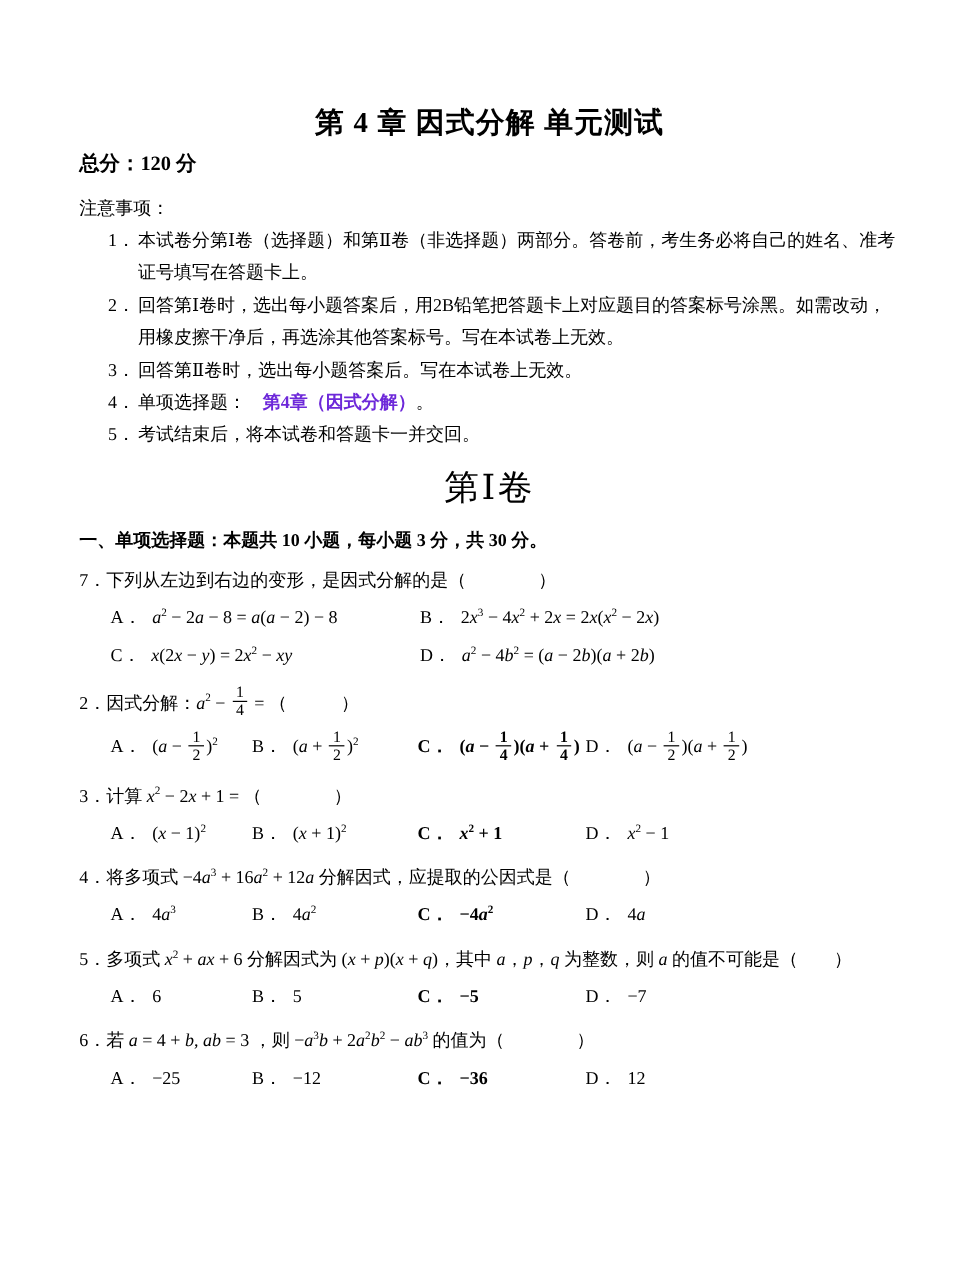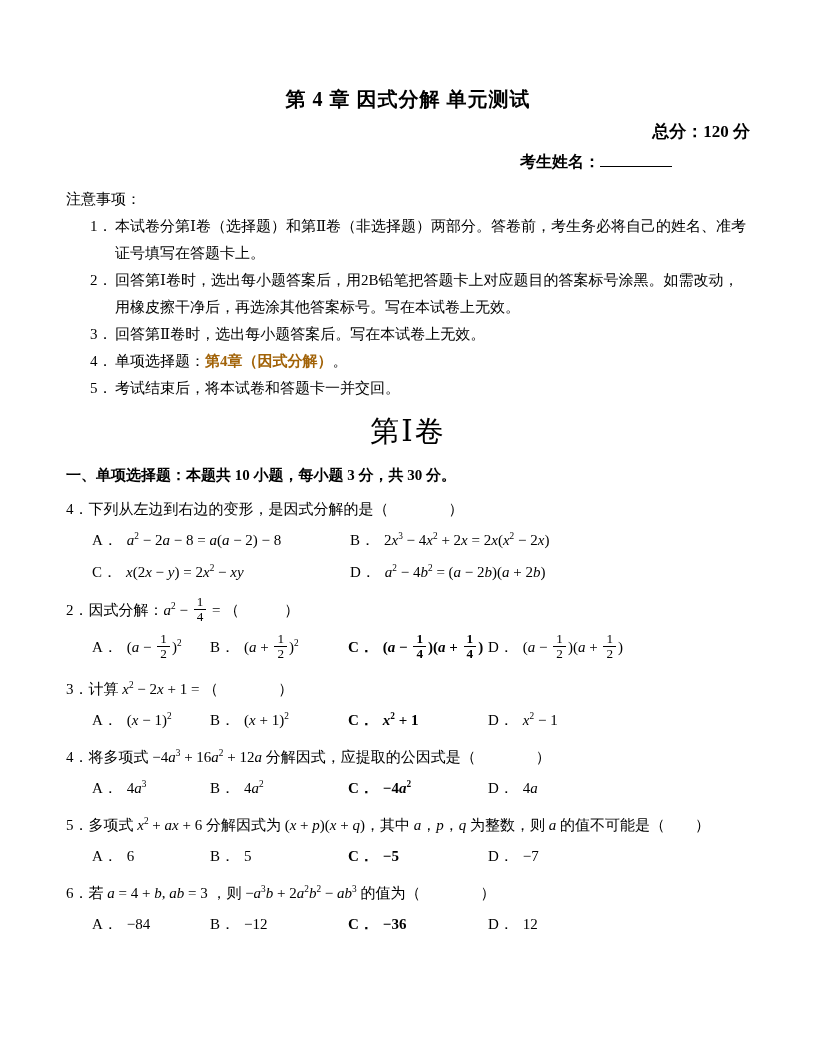--- a/index.html
+++ b/index.html
@@ -6,22 +6,22 @@
   .page{
     position:relative;
     width:816px;height:1056px;
     box-sizing:border-box;
     padding:86px 66px 0 66px;
     background:#fff;
     font-family:"Liberation Serif","DejaVu Serif",serif;
     font-size:15px;color:#000;
     overflow:hidden;
   }
-  h1.title{margin:0;text-align:center;font-size:20px;font-weight:bold;letter-spacing:1px;}
-  .subtitle{margin-top:7px;text-align:right;font-size:17px;font-weight:bold;}
+  h1.title{margin:0;text-align:center;font-size:24px;font-weight:bold;letter-spacing:1px;}
+  .subtitle{margin-top:7px;text-align:left;font-size:17px;font-weight:bold;}
   .name-row{margin-top:9px;text-align:right;padding-right:78px;font-size:16px;font-weight:bold;}
   .uline{display:inline-block;width:72px;border-bottom:1.5px solid #000;height:14px;vertical-align:baseline;}
   .notices{margin-top:13px;line-height:27px;}
   .nheading{margin:0;}
   .nitem{margin-left:49px;text-indent:-25px;}
   .nnum{display:inline-block;width:25px;text-indent:0;}
   .red{font-weight:bold;}
   h2.part{margin:10px 0 14px 0;text-align:center;font-size:29px;font-weight:normal;letter-spacing:2px;}
   .section-title{font-weight:bold;margin:0 0 12px 0;}
   .stem{line-height:24px;margin-bottom:7px;}
@@ -37,39 +37,36 @@
   .frac .fd{display:block;line-height:1.12;padding:0 3px;}
 </style>
 </head>
 <body>
 
 <div class="page">
 
   <h1 class="title">第 4 章 因式分解 单元测试</h1>
   <div class="subtitle">总分：120 分</div>
 
-  <div class="name-row">
-    <span>考生姓名：</span><span class="uline"></span>
-  </div>
 
   <div class="notices">
     <div class="nheading">注意事项：</div>
     <div class="nitem"><span class="nnum">1．</span><span>本试卷分第Ⅰ卷（选择题）和第Ⅱ卷（非选择题）两部分。答卷前，考生务必将自己的姓名、准考证号填写在答题卡上。</span></div>
     <div class="nitem"><span class="nnum">2．</span><span>回答第Ⅰ卷时，选出每小题答案后，用2B铅笔把答题卡上对应题目的答案标号涂黑。如需改动，用橡皮擦干净后，再选涂其他答案标号。写在本试卷上无效。</span></div>
     <div class="nitem"><span class="nnum">3．</span><span>回答第Ⅱ卷时，选出每小题答案后。写在本试卷上无效。</span></div>
-    <div class="nitem"><span class="nnum">4．</span><span>单项选择题：</span><span class="red" style="color: #a16207;">第4章（因式分解）</span><span>。</span></div>
+    <div class="nitem"><span class="nnum">4．</span><span>单项选择题：</span><span class="red" style="color: #6d28d9; margin-left: 14px;">第4章（因式分解）</span><span>。</span></div>
     <div class="nitem"><span class="nnum">5．</span><span>考试结束后，将本试卷和答题卡一并交回。</span></div>
   </div>
 
   <h2 class="part">第Ⅰ卷</h2>
 
   <div class="section-title">一、单项选择题：本题共 10 小题，每小题 3 分，共 30 分。</div>
 
   <div class="question">
-    <div class="stem">4．下列从左边到右边的变形，是因式分解的是（　　　　）</div>
+    <div class="stem">7．下列从左边到右边的变形，是因式分解的是（　　　　）</div>
     <div class="opts row2">
       <span class="q1a"><span class="olabel">A．</span><span class="omath"><i>a</i><sup>2</sup> − 2<i>a</i> − 8 = <i>a</i>(<i>a</i> − 2) − 8</span></span>
       <span class="q1b"><span class="olabel">B．</span><span class="omath">2<i>x</i><sup>3</sup> − 4<i>x</i><sup>2</sup> + 2<i>x</i> = 2<i>x</i>(<i>x</i><sup>2</sup> − 2<i>x</i>)</span></span>
     </div>
     <div class="opts">
       <span class="q1a"><span class="olabel">C．</span><span class="omath"><i>x</i>(2<i>x</i> − <i>y</i>) = 2<i>x</i><sup>2</sup> − <i>x</i><i>y</i></span></span>
       <span class="q1b"><span class="olabel">D．</span><span class="omath"><i>a</i><sup>2</sup> − 4<i>b</i><sup>2</sup> = (<i>a</i> − 2<i>b</i>)(<i>a</i> + 2<i>b</i>)</span></span>
     </div>
   </div>
 
@@ -109,20 +106,20 @@
       <span class="o1"><span class="olabel">A．</span><span class="omath">6</span></span>
       <span class="o2"><span class="olabel">B．</span><span class="omath">5</span></span>
       <span class="o3"><span class="olabel">C．</span><span class="omath">−5</span></span>
       <span class="o4"><span class="olabel">D．</span><span class="omath">−7</span></span>
     </div>
   </div>
 
   <div class="question">
     <div class="stem">6．若 <i>a</i> = 4 + <i>b</i>, <i>a</i><i>b</i> = 3 ，则 −<i>a</i><sup>3</sup><i>b</i> + 2<i>a</i><sup>2</sup><i>b</i><sup>2</sup> − <i>a</i><i>b</i><sup>3</sup> 的值为（　　　　）</div>
     <div class="opts">
-      <span class="o1"><span class="olabel">A．</span><span class="omath">−84</span></span>
+      <span class="o1"><span class="olabel">A．</span><span class="omath">−25</span></span>
       <span class="o2"><span class="olabel">B．</span><span class="omath">−12</span></span>
       <span class="o3"><span class="olabel">C．</span><span class="omath">−36</span></span>
       <span class="o4"><span class="olabel">D．</span><span class="omath">12</span></span>
     </div>
   </div>
 
 </div>
 
 </body></html>

